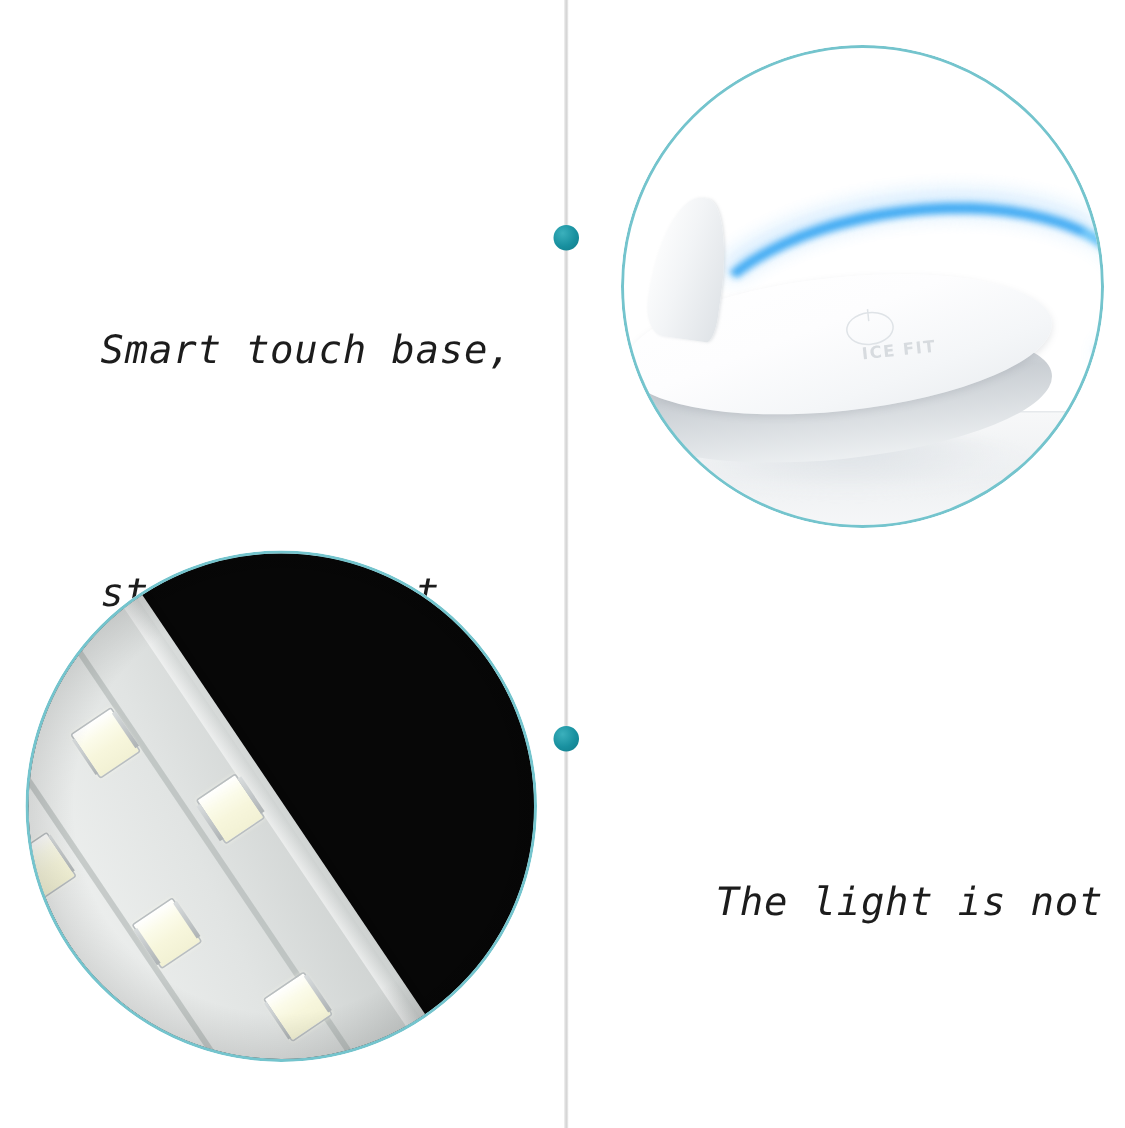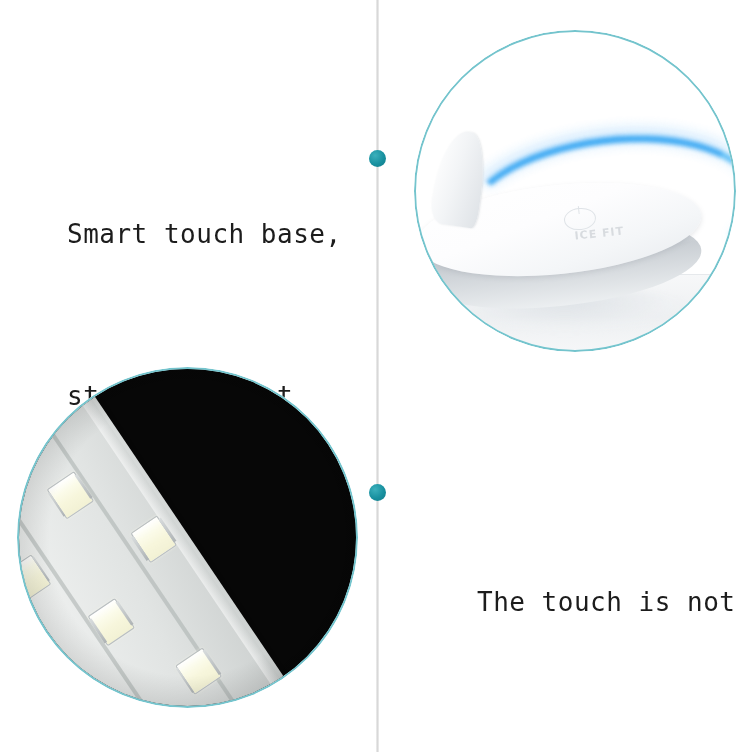--- a/index.html
+++ b/index.html
@@ -49,21 +49,21 @@
     font-family: "DejaVu Sans Mono", "Liberation Mono", monospace;
     font-size: 26px;
     font-weight: 500;
     line-height: 54px;
     color: #1c1c1c;
     letter-spacing: 0.5px;
     white-space: pre;
   }
   .text-block.left  { left: 67px;  top: 99px; }
   .text-block.right { left: 477px; top: 467px; }
-  .text-line { display: block; }
+  .text-line { display: block; font-style: italic; }
 
   
   .photo-circle {
     position: absolute;
     border-radius: 50%;
     overflow: hidden;
     background: #ffffff;
   }
   .photo-circle .ring {
     position: absolute;
@@ -363,18 +363,18 @@
           <div class="led-chip" style="left:20%; top:69%;"></div>
           <div class="led-chip" style="left:68%; top:76%;"></div>
         </div>
         <div class="vignette"></div>
       </div>
     </div>
     <div class="ring"></div>
   </div>
 
   <div class="text-block right">
-    <span class="text-line">The touch is not</span>
+    <span class="text-line">The light is not</span>
     <span class="text-line">glare, the light</span>
     
   </div>
 
 </div>
 
 </body></html>

